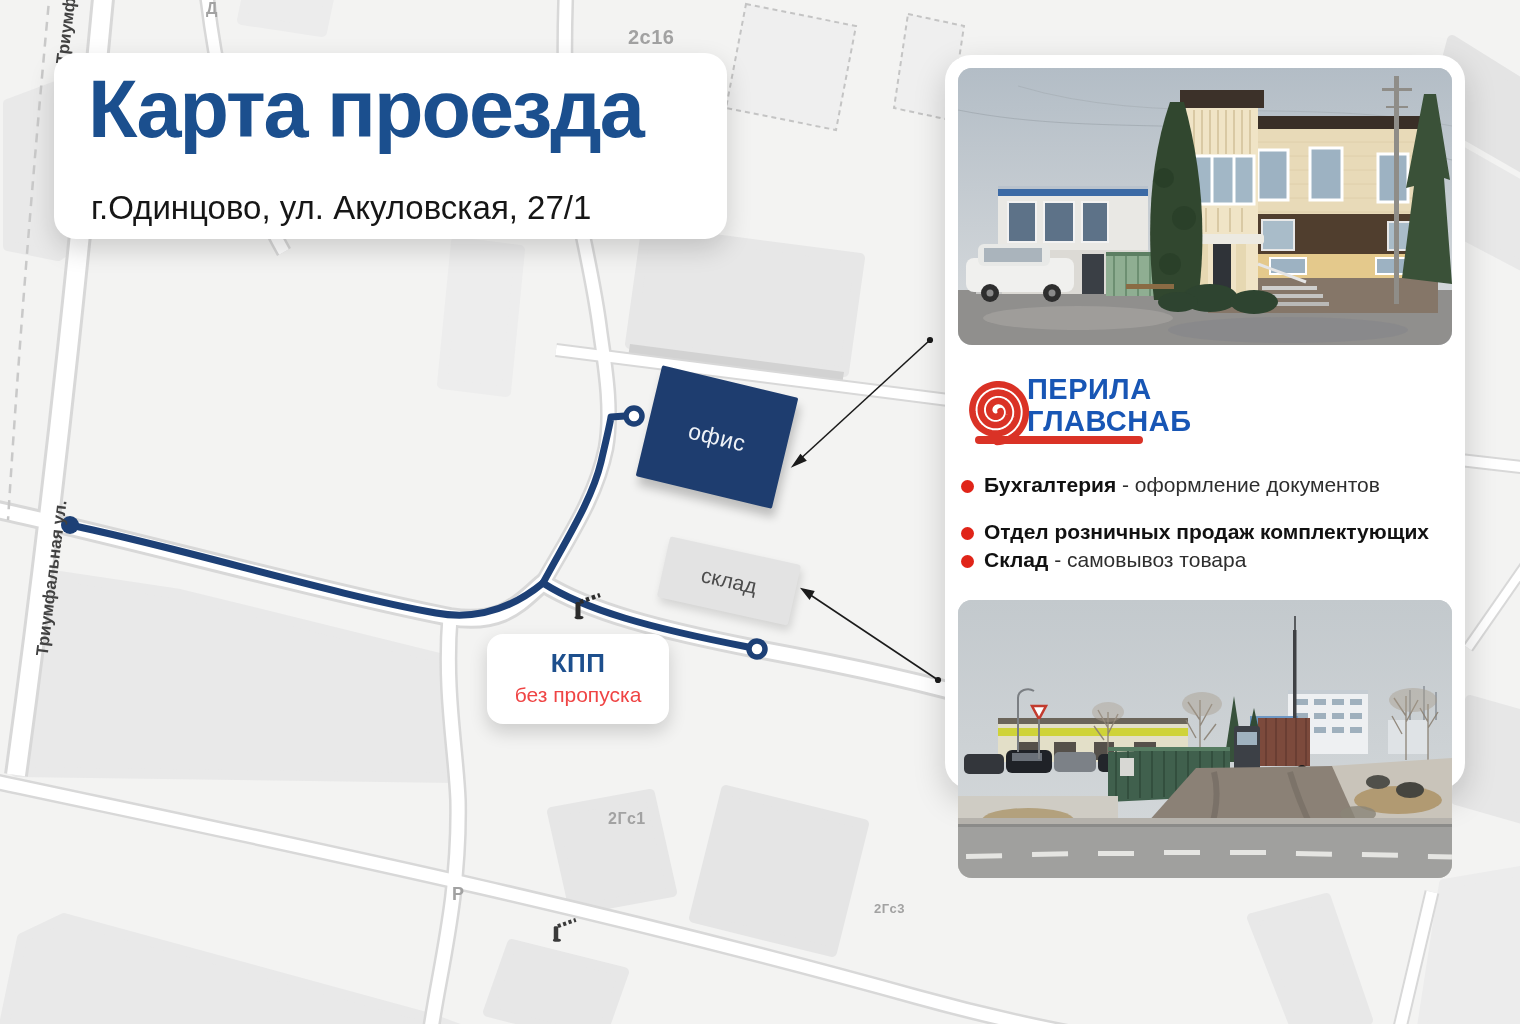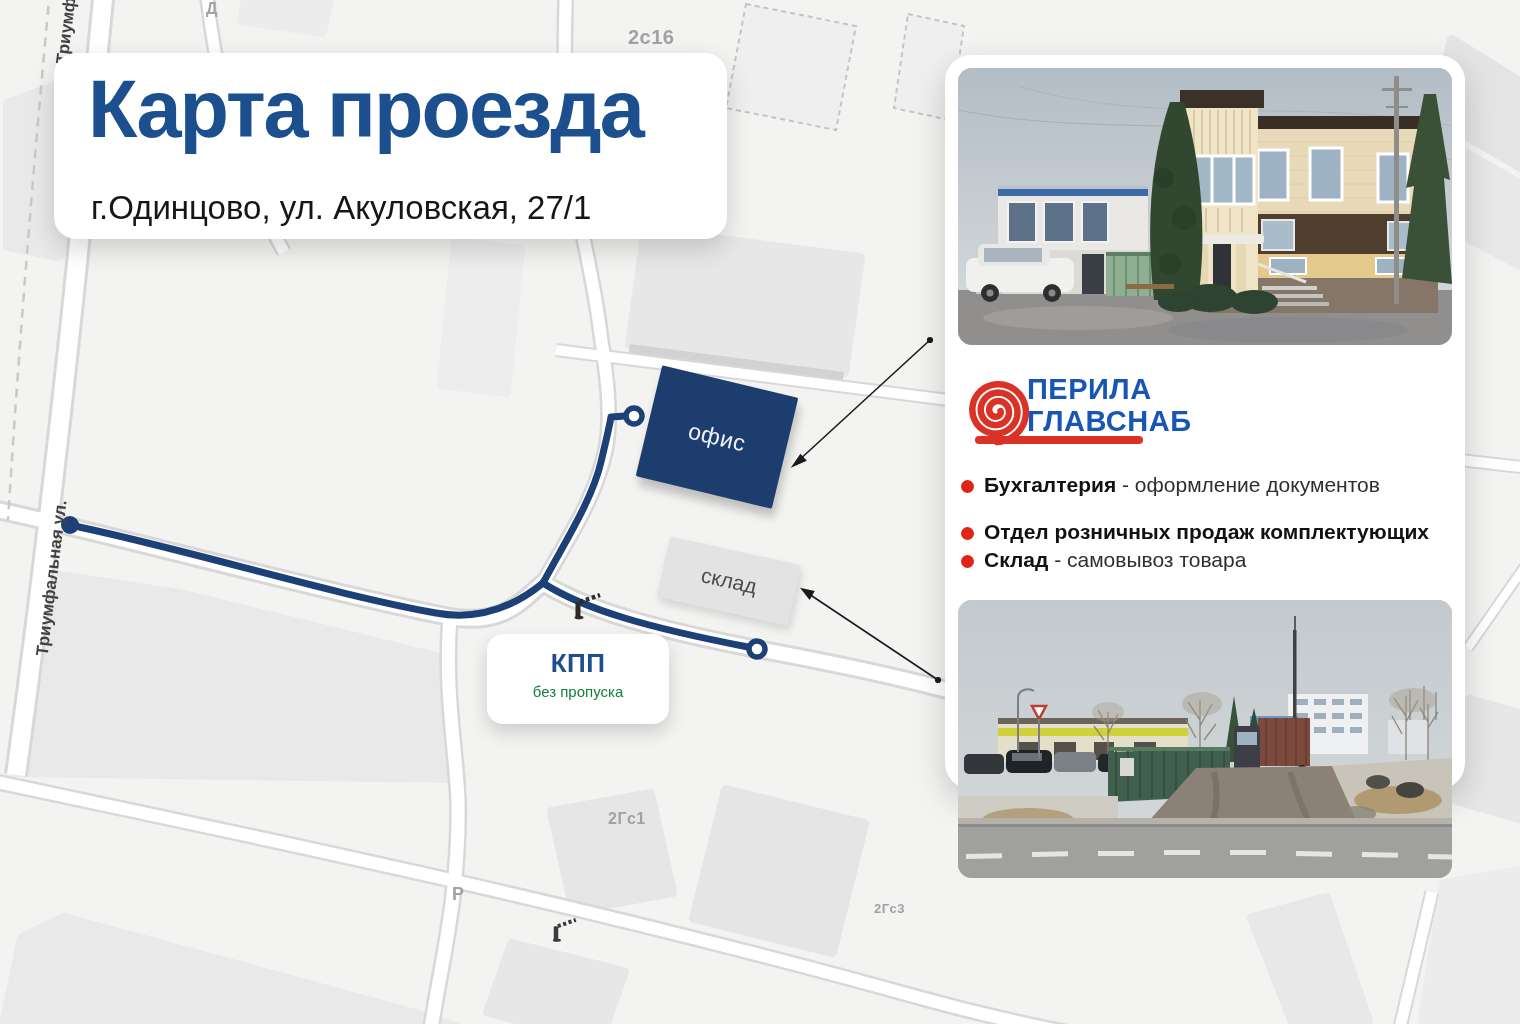--- a/index.html
+++ b/index.html
@@ -26,21 +26,21 @@
 
   
   .title-card{position:absolute;left:54px;top:53px;width:673px;height:186px;background:#fff;
       border-radius:22px;box-shadow:0 10px 26px rgba(0,0,0,.16);}
   .title-card h1{position:absolute;left:34px;top:2px;margin:0;font-size:81px;font-weight:800;
       letter-spacing:-2px;color:#1b4f8e;line-height:1.35;}
   .title-card .sub{position:absolute;left:37px;top:136px;font-size:33px;color:#161616;}
   .kpp-card{position:absolute;left:487px;top:634px;width:182px;height:90px;background:#fff;
       border-radius:16px;box-shadow:0 8px 18px rgba(0,0,0,.16);text-align:center;}
   .kpp-card .t1{margin-top:14px;font-size:26px;font-weight:800;color:#1d4f8d;letter-spacing:.5px;}
-  .kpp-card .t2{margin-top:4px;font-size:15px;color:#15803d;}
+  .kpp-card .t2{margin-top:4px;font-size:21px;color:#ef4444;}
 
   
   .panel{position:absolute;left:945px;top:55px;width:520px;height:734px;background:#fff;
       border-radius:26px;box-shadow:0 12px 32px rgba(0,0,0,.18);}
   .photo{position:absolute;left:13px;width:494px;border-radius:14px;overflow:hidden;background:#c2c8cc;}
   .photo.p1{top:13px;height:277px;}
   .photo.p2{top:545px;height:278px;}
   .logo-spiral{position:absolute;left:14px;top:316px;}
   .logo-line{position:absolute;left:82px;white-space:nowrap;font-weight:800;
       color:#1856b5;font-size:29px;letter-spacing:.5px;}

